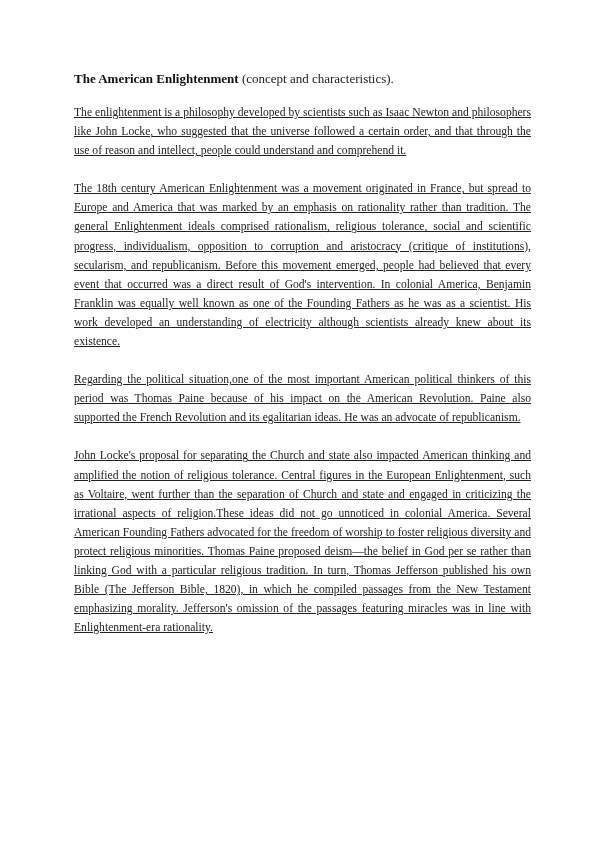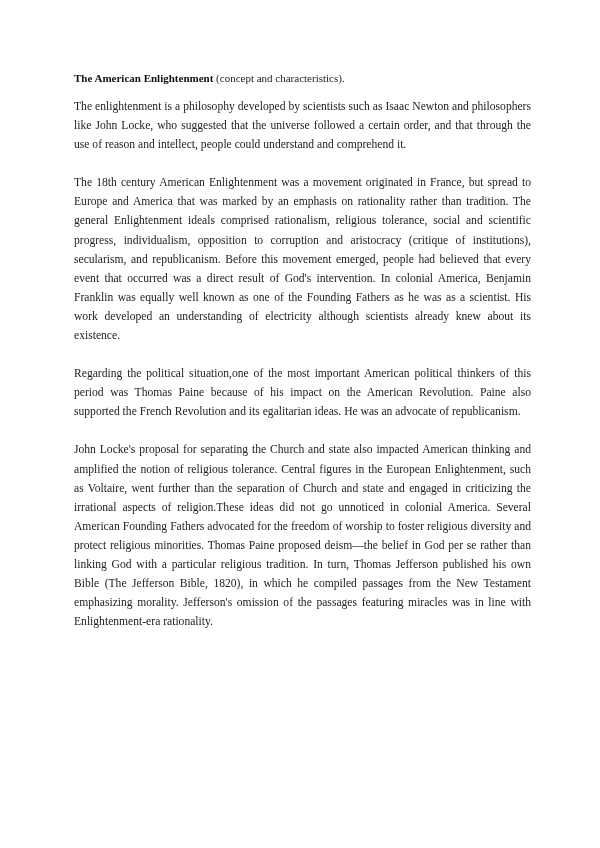--- a/index.html
+++ b/index.html
@@ -17,32 +17,33 @@
       position: absolute;
       left: 74px;
       top: 69px;
       width: 457px;
       font-family: "Liberation Serif", "DejaVu Serif", serif;
       font-size: 11.6px;
       line-height: 19.1px;
       color: #222222;
     }
     .heading {
-      margin: 0 0 9px 0;
-      font-size: 11px;
+      margin: 0 0 15px 0;
+      font-size: 13px;
       line-height: 19px;
     }
     .heading .strong {
       font-weight: bold;
       color: #111111;
     }
     .para {
       margin: 0 0 19px 0;
       text-align: justify;
       text-justify: inter-word;
+      text-decoration: underline;
     }
   </style>
 </head>
 <body>
 
 <div class="page">
   <p class="heading"><span class="strong">The American Enlightenment</span><span> (concept and characteristics).</span></p>
 
   <p class="para">The enlightenment is a philosophy developed by scientists such as Isaac Newton and philosophers like John Locke, who suggested that the universe followed a certain order, and that through the use of reason and intellect, people could understand and comprehend it.</p>
   <p class="para">The 18th century American Enlightenment was a movement originated in France, but spread to Europe and America that was marked by an emphasis on rationality rather than tradition. The general Enlightenment ideals comprised rationalism, religious tolerance, social and scientific progress, individualism, opposition to corruption and aristocracy (critique of institutions), secularism, and republicanism. Before this movement emerged, people had believed that every event that occurred was a direct result of God's intervention. In colonial America, Benjamin Franklin was equally well known as one of the Founding Fathers as he was as a scientist. His work developed an understanding of electricity although scientists already knew about its existence.</p>

